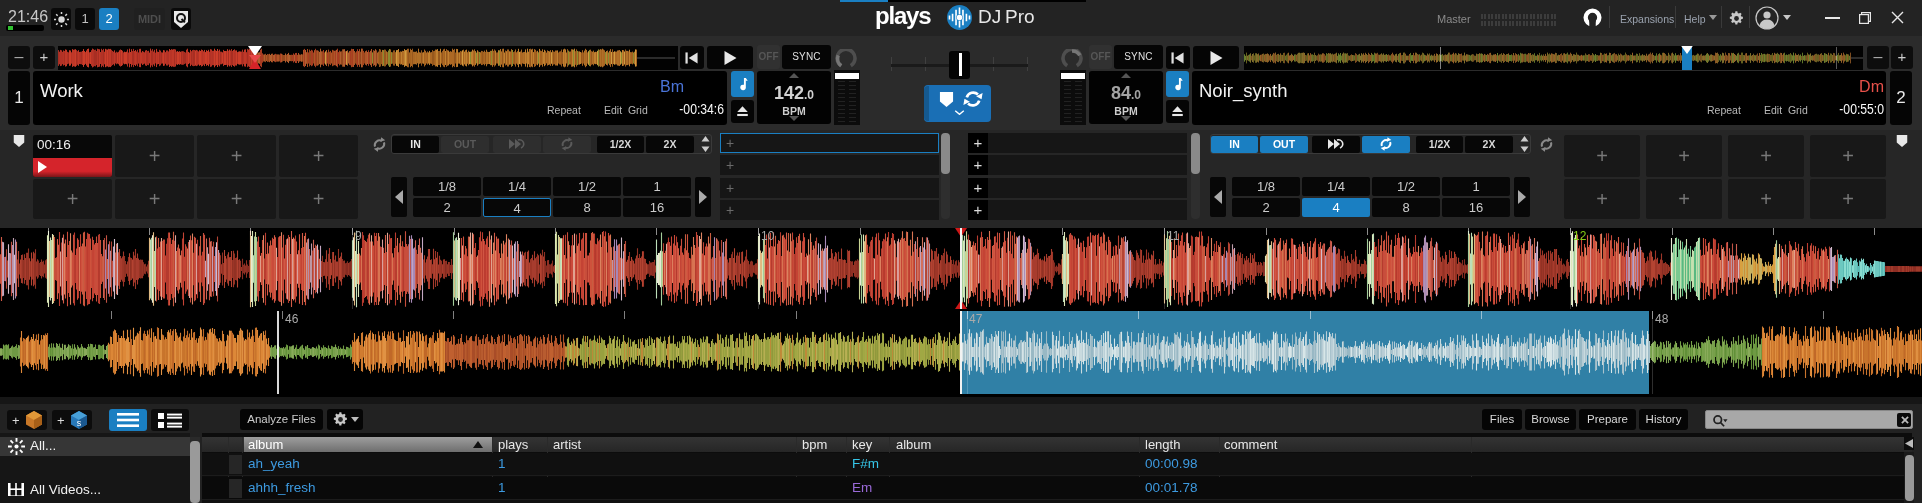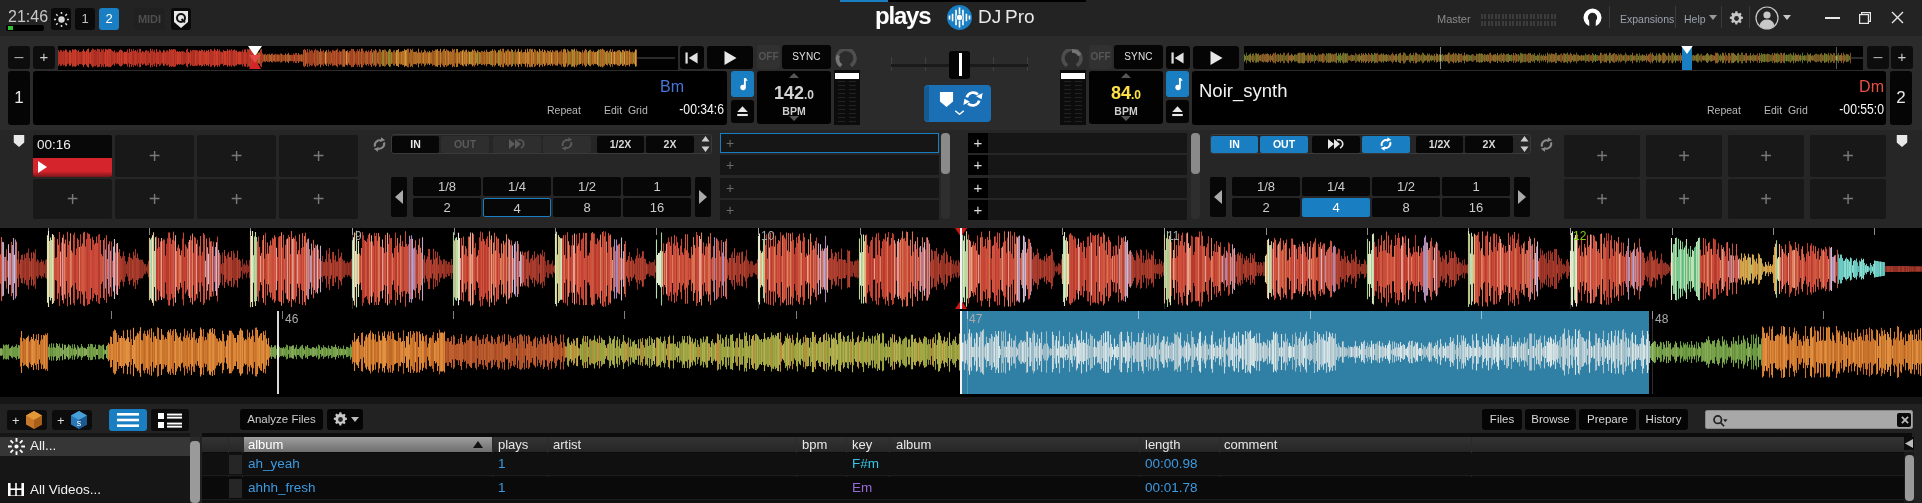--- a/index.html
+++ b/index.html
@@ -198,20 +198,21 @@
 <div class="" style="left:757px;top:45px;width:23px;height:24px;background:#313131;border-radius:3px;color:#565656;font-size:10px;font-weight:bold;text-align:center;line-height:24px">OFF</div>
 <div class="" style="left:782px;top:45px;width:49px;height:24px;background:#050505;border-radius:3px;color:#e0e0e0;font-size:10px;text-align:center;line-height:24px;letter-spacing:.2px">SYNC</div>
 <div class="" style="left:835px;top:49px;width:22px;height:19px;">
       <svg width="22" height="19" viewBox="0 0 22 19">
         <path d="M6.2 16.8A9 9 0 1 1 15.8 16.8" fill="none" stroke="#4e4e4e" stroke-width="3.6"></path>
         <path d="M6.2 16.8A9 9 0 0 1 3.2 6.3" fill="none" stroke="#767676" stroke-width="3.6"></path>
       </svg>
     </div>
 <div class="" style="left:8px;top:71px;width:22px;height:54px;background:#050505;border-radius:3px;color:#e8e8e8;font-size:17px;text-align:center;line-height:54px">1</div>
 <div class="" style="left:33px;top:71px;width:694px;height:54px;background:#000;border-radius:3px"></div>
+<div class="" style="left:40px;top:80px;width:200px;height:24px;color:#f2f2f2;font-size:18.5px">Work</div>
 <div class="" style="left:547px;top:104px;width:60px;height:12px;color:#b8b8b8;font-size:10.5px">Repeat</div>
 <div class="" style="left:604px;top:104px;width:60px;height:12px;color:#b8b8b8;font-size:10.5px">Edit&nbsp;&nbsp;Grid</div>
 <div class="" style="left:660px;top:78px;width:62px;height:18px;color:#4a74d8;font-size:16px;text-align:left">Bm</div>
 <div class="" style="left:654px;top:101px;width:70px;height:18px;color:#f8f8f8;font-size:14.5px;text-align:right;transform:scaleX(.84);transform-origin:100% 50%">-00:34:6</div>
 <div class="" style="left:731px;top:71px;width:23px;height:26px;background:#1a7fc2;border-radius:3px">
       <div style="left:6px;top:5.5px">
         <svg width="12" height="15" viewBox="0 0 12 16">
           <path fill="#fff" d="M7 1h2v9.5A3 3 0 1 1 7 8.3z"></path>
           <path fill="#fff" d="M7 1h2l2 3h-2z"></path>
         </svg>
@@ -372,21 +373,21 @@
 <div class="" style="left:1121px;top:73px;width:10px;height:5px;">
       <svg width="10" height="5" viewBox="0 0 10 5">
         <path fill="#555" d="M0 5h10L5 0z"></path>
       </svg>
     </div>
 <div class="" style="left:1121px;top:116px;width:10px;height:5px;">
       <svg width="10" height="5" viewBox="0 0 10 5">
         <path fill="#555" d="M0 0h10L5 5z"></path>
       </svg>
     </div>
-<div class="" style="left:1089px;top:83px;width:74px;height:20px;color:#fde047;font-size:18px;text-align:center;font-weight:bold">84<span style="font-size:12px">.0</span></div>
+<div class="" style="left:1089px;top:83px;width:74px;height:20px;color:#a3a3a3;font-size:18px;text-align:center;font-weight:bold">84<span style="font-size:12px">.0</span></div>
 <div class="" style="left:1089px;top:105px;width:74px;height:12px;color:#cdcdcd;font-size:10.5px;text-align:center;font-weight:bold">BPM</div>
 <div class="" style="left:1166px;top:71px;width:23px;height:26px;background:#1a7fc2;border-radius:3px">
       <div style="left:6px;top:5.5px">
         <svg width="12" height="15" viewBox="0 0 12 16">
           <path fill="#fff" d="M7 1h2v9.5A3 3 0 1 1 7 8.3z"></path>
           <path fill="#fff" d="M7 1h2l2 3h-2z"></path>
         </svg>
       </div>
     </div>
 <div class="" style="left:1166px;top:100px;width:23px;height:23px;background:#050505;border-radius:3px">

